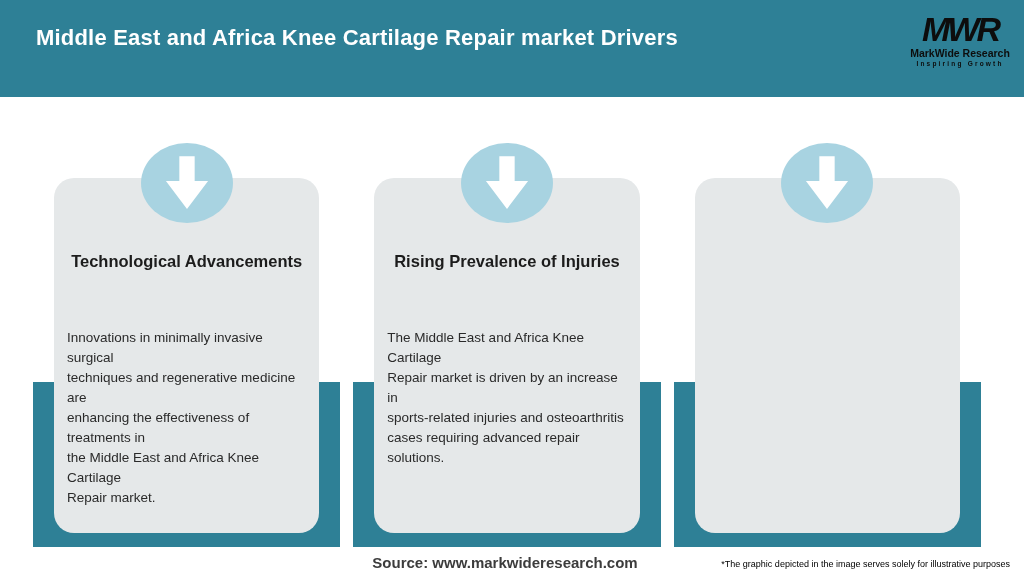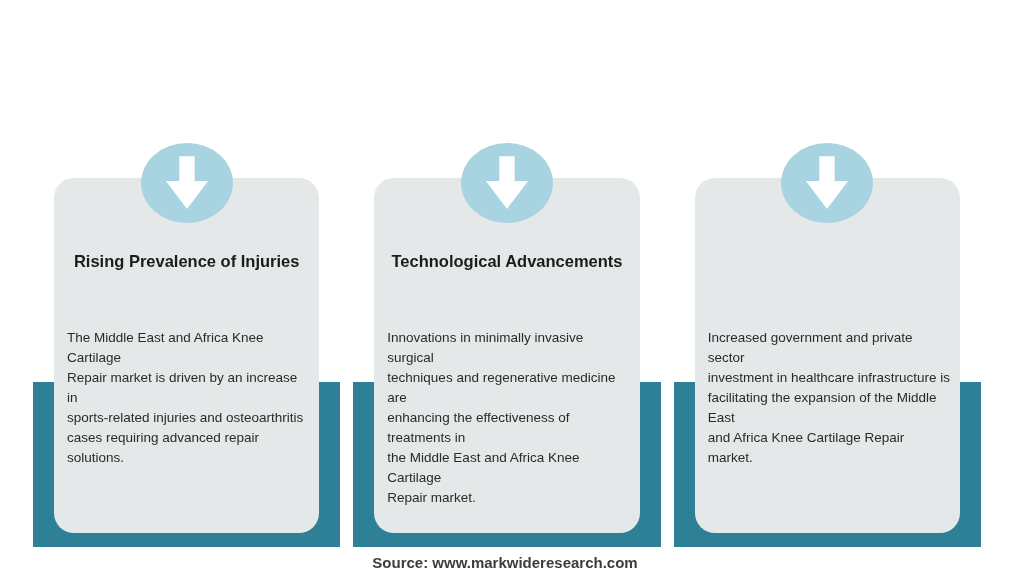--- a/index.html
+++ b/index.html
@@ -146,40 +146,30 @@
     font-size: 9px;
     font-weight: 500;
     color: #000000;
   }
 </style>
 </head>
 <body>
 
 <div class="stage">
 
+  <div class="header">
+    <div class="page-title">Middle East and Africa Knee Cartilage Repair market Drivers</div>
+    <div class="logo">
+      <div class="logo-monogram">MWR</div>
+      <div class="logo-name">MarkWide Research</div>
+      <div class="logo-tagline">Inspiring Growth</div>
+    </div>
+  </div>
 
   <div class="cards-row">
-
-    <div class="card-group">
-      <div class="card-shadow"></div>
-      <div class="card">
-        <div class="card-title">Rising Prevalence of Injuries</div>
-        <div class="card-body">The Middle East and Africa Knee Cartilage
-Repair market is driven by an increase in
-sports-related injuries and osteoarthritis
-cases requiring advanced repair solutions.</div>
-      </div>
-      <div class="arrow-circle">
-        <span>
-          <svg width="46" height="56" viewBox="0 0 48 58">
-            <path d="M16,1 h16 v26 h14 L24,56 L2,27 h14 Z" fill="#ffffff"></path>
-          </svg>
-        </span>
-      </div>
-    </div>
 
     <div class="card-group">
       <div class="card-shadow"></div>
       <div class="card">
         <div class="card-title">Technological Advancements</div>
         <div class="card-body">Innovations in minimally invasive surgical
 techniques and regenerative medicine are
 enhancing the effectiveness of treatments in
 the Middle East and Africa Knee Cartilage
 Repair market.</div>
@@ -189,31 +179,46 @@
           <svg width="46" height="56" viewBox="0 0 48 58">
             <path d="M16,1 h16 v26 h14 L24,56 L2,27 h14 Z" fill="#ffffff"></path>
           </svg>
         </span>
       </div>
     </div>
 
     <div class="card-group">
       <div class="card-shadow"></div>
       <div class="card">
-        <div class="card-body">Increased government and private sector
-investment in healthcare infrastructure is
-facilitating the expansion of the Middle East
-and Africa Knee Cartilage Repair market.</div>
+        <div class="card-title">Rising Prevalence of Injuries</div>
+        <div class="card-body">The Middle East and Africa Knee Cartilage
+Repair market is driven by an increase in
+sports-related injuries and osteoarthritis
+cases requiring advanced repair solutions.</div>
       </div>
       <div class="arrow-circle">
         <span>
           <svg width="46" height="56" viewBox="0 0 48 58">
             <path d="M16,1 h16 v26 h14 L24,56 L2,27 h14 Z" fill="#ffffff"></path>
           </svg>
         </span>
       </div>
     </div>
 
+    <div class="card-group">
+      <div class="card-shadow"></div>
+      <div class="card">
+      </div>
+      <div class="arrow-circle">
+        <span>
+          <svg width="46" height="56" viewBox="0 0 48 58">
+            <path d="M16,1 h16 v26 h14 L24,56 L2,27 h14 Z" fill="#ffffff"></path>
+          </svg>
+        </span>
+      </div>
+    </div>
+
   </div>
 
   <div class="footer-source">Source: www.markwideresearch.com</div>
+  <div class="footer-disclaimer">*The graphic depicted in the image serves solely for illustrative purposes</div>
 
 </div>
 
 </body></html>

